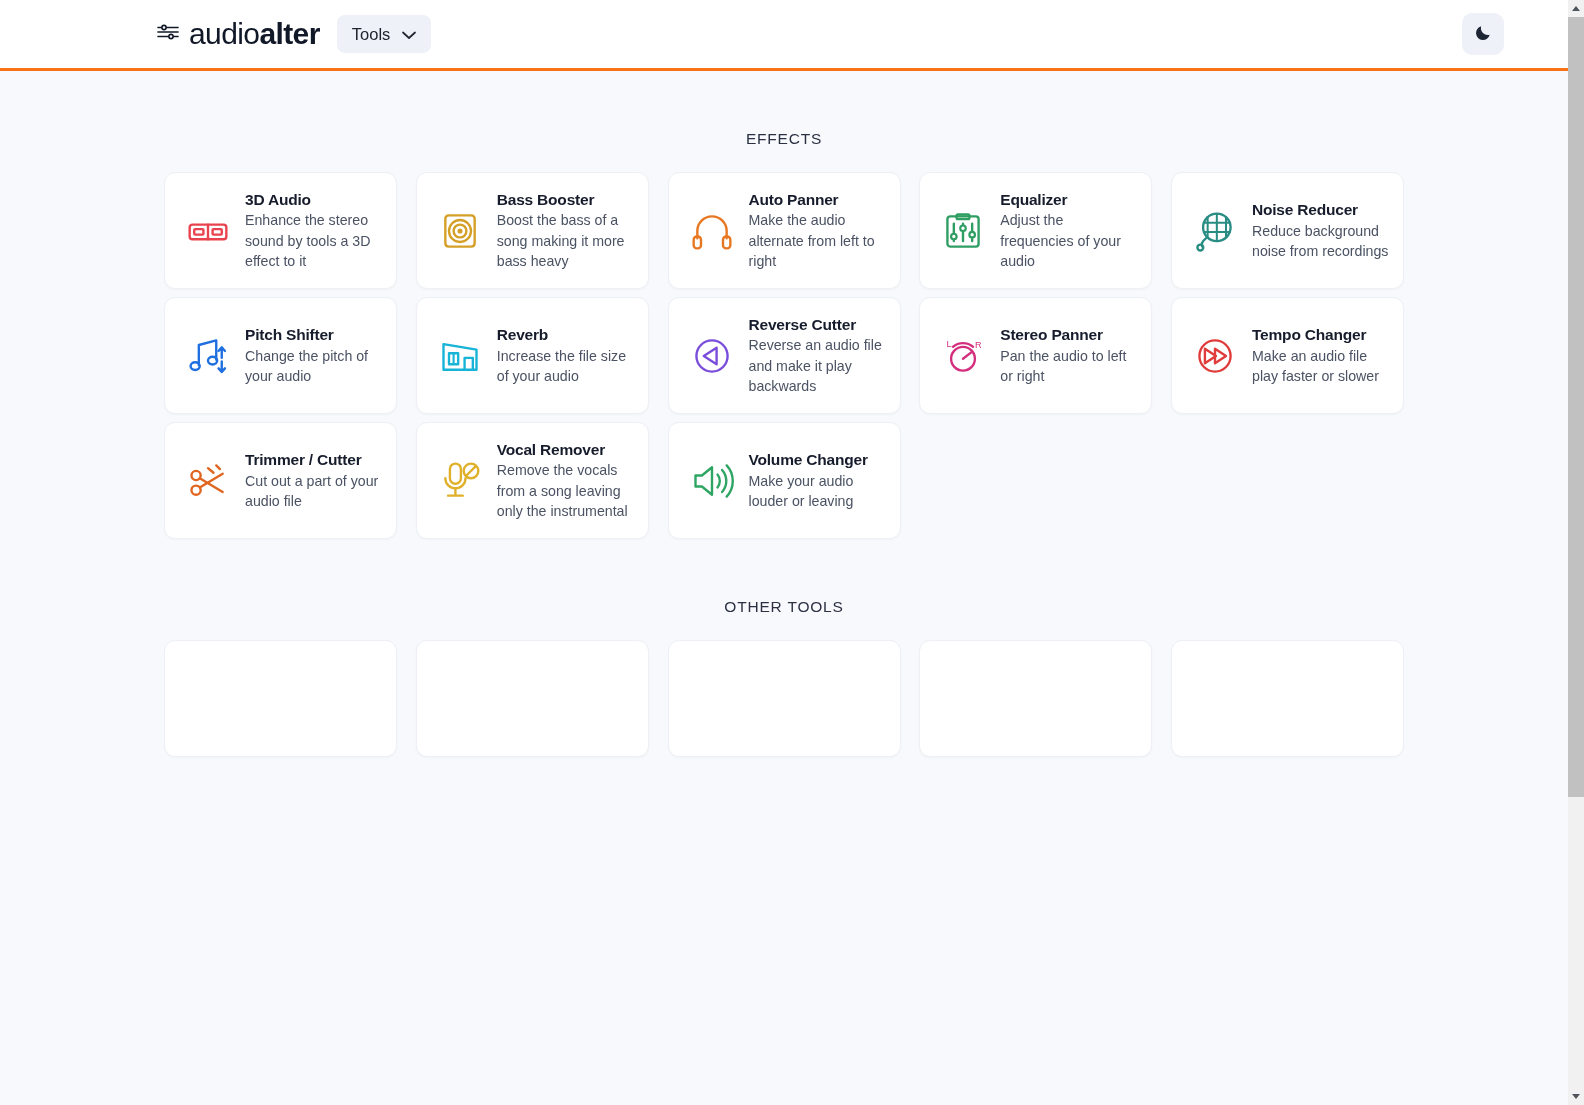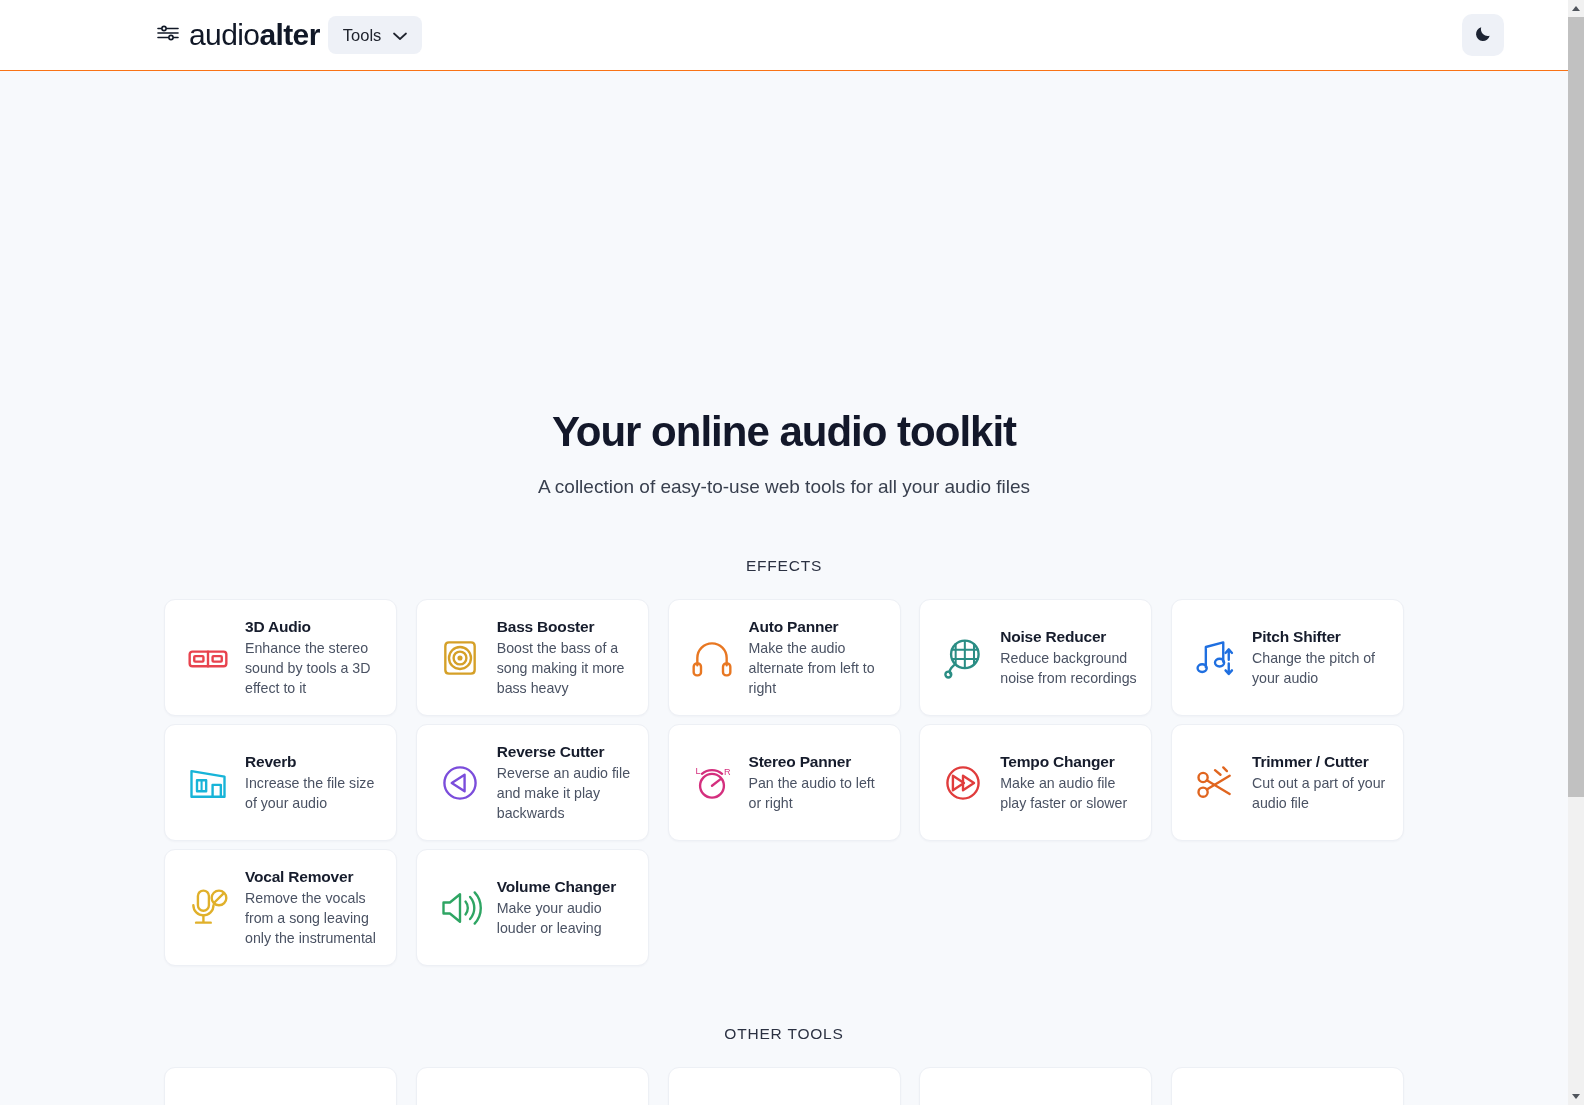--- a/index.html
+++ b/index.html
@@ -30,21 +30,21 @@
     width: 1568px;
     height: 1105px;
     background: #f7f9fc;
     overflow: hidden;
   }
 
   
   .site-header {
     height: 71px;
     background: #ffffff;
-    border-bottom: 1px solid #f97316;
+    border-bottom: 3px solid #f97316;
     display: flex;
     align-items: center;
     padding: 0 24px 0 156px;
     position: relative;
     z-index: 5;
   }
 
   .brand {
     display: flex;
     align-items: center;
@@ -57,21 +57,21 @@
     font-size: 30px;
     letter-spacing: -0.6px;
     line-height: 1;
     color: #111827;
     font-weight: 400;
     white-space: nowrap;
   }
   .brand-text b { font-weight: 700; }
 
   .tools-btn {
-    margin-left: 8px;
+    margin-left: 17px;
     background: #eef1f7;
     border: none;
     border-radius: 8px;
     height: 38px;
     padding: 0 15px;
     display: flex;
     align-items: center;
     gap: 12px;
     cursor: pointer;
     font-family: inherit;
@@ -250,24 +250,20 @@
 
       <button class="theme-toggle">
         <span>
           <svg width="19" height="19" viewBox="0 0 20 20">
             <path d="M16.5 12.4A7.2 7.2 0 0 1 7.6 3.5a7.3 7.3 0 1 0 8.9 8.9z" fill="#1d2433"></path>
           </svg>
         </span>
       </button>
     </header>
 
-    <section class="hero">
-      <h1>Your online audio toolkit</h1>
-      <p>A collection of easy-to-use web tools for all your audio files</p>
-    </section>
 
     <h2 class="section-title">EFFECTS</h2>
     <div class="grid" id="effects-grid">
         <a class="card" href="#">
           <div class="card-icon">
             <svg width="44" height="44" viewBox="0 0 48 48">
               <rect x="4" y="17" width="40" height="16" rx="3" fill="none" stroke="#e8434e" stroke-width="2.6" stroke-linecap="round" stroke-linejoin="round"></rect>
               <path d="M24 17 L24 33" fill="none" stroke="#e8434e" stroke-width="2.6" stroke-linecap="round" stroke-linejoin="round"></path>
               <rect x="9" y="22" width="10" height="6" rx="1" fill="none" stroke="#e8434e" stroke-width="2.6" stroke-linecap="round" stroke-linejoin="round"></rect>
               <rect x="29" y="22" width="10" height="6" rx="1" fill="none" stroke="#e8434e" stroke-width="2.6" stroke-linecap="round" stroke-linejoin="round"></rect>
@@ -296,20 +292,38 @@
           <div class="card-icon">
             <svg width="44" height="44" viewBox="0 0 48 48">
               <path d="M8 32 V24 a16 16 0 0 1 32 0 v8" fill="none" stroke="#e87722" stroke-width="2.6" stroke-linecap="round" stroke-linejoin="round"></path>
               <rect x="4" y="30" width="8" height="13" rx="3.5" fill="none" stroke="#e87722" stroke-width="2.6" stroke-linecap="round" stroke-linejoin="round"></rect>
               <rect x="36" y="30" width="8" height="13" rx="3.5" fill="none" stroke="#e87722" stroke-width="2.6" stroke-linecap="round" stroke-linejoin="round"></rect>
             </svg>
           </div>
           <div class="card-body">
             <div class="card-title">Auto Panner</div>
             <div class="card-desc">Make the audio alternate from left to right</div>
+          </div>
+        </a>
+        <a class="card" href="#">
+          <div class="card-icon">
+            <svg width="44" height="44" viewBox="0 0 48 48">
+              <rect x="7" y="8" width="34" height="33" rx="3" fill="none" stroke="#2e9e63" stroke-width="2.6" stroke-linecap="round" stroke-linejoin="round"></rect>
+              <rect x="17" y="6" width="14" height="5" rx="1.5" fill="none" stroke="#2e9e63" stroke-width="2.6" stroke-linecap="round" stroke-linejoin="round"></rect>
+              <line x1="14" y1="16" x2="14" y2="35" fill="none" stroke="#2e9e63" stroke-width="2.6" stroke-linecap="round" stroke-linejoin="round"></line>
+              <line x1="24" y1="16" x2="24" y2="35" fill="none" stroke="#2e9e63" stroke-width="2.6" stroke-linecap="round" stroke-linejoin="round"></line>
+              <line x1="34" y1="16" x2="34" y2="35" fill="none" stroke="#2e9e63" stroke-width="2.6" stroke-linecap="round" stroke-linejoin="round"></line>
+              <circle cx="14" cy="30" r="3" fill="#fff" stroke="#2e9e63" stroke-width="2.4"></circle>
+              <circle cx="24" cy="21" r="3" fill="#fff" stroke="#2e9e63" stroke-width="2.4"></circle>
+              <circle cx="34" cy="28" r="3" fill="#fff" stroke="#2e9e63" stroke-width="2.4"></circle>
+            </svg>
+          </div>
+          <div class="card-body">
+            <div class="card-title">Equalizer</div>
+            <div class="card-desc">Adjust the frequencies of your audio</div>
           </div>
         </a>
         <a class="card" href="#">
           <div class="card-icon">
             <svg width="44" height="44" viewBox="0 0 48 48">
               <circle cx="26" cy="20" r="15" fill="none" stroke="#2a8d84" stroke-width="2.6" stroke-linecap="round" stroke-linejoin="round"></circle>
               <path d="M11 15 H41 M11 25 H41 M16 8 V32 M26 5 V35 M36 8 V32" stroke="#2a8d84" stroke-width="2.2" fill="none"></path>
               <path d="M14 32 q-6 5 -4 9" fill="none" stroke="#2a8d84" stroke-width="2.6" stroke-linecap="round" stroke-linejoin="round"></path>
               <circle cx="8" cy="42" r="3.2" fill="none" stroke="#2a8d84" stroke-width="2.6" stroke-linecap="round" stroke-linejoin="round"></circle>
             </svg>

